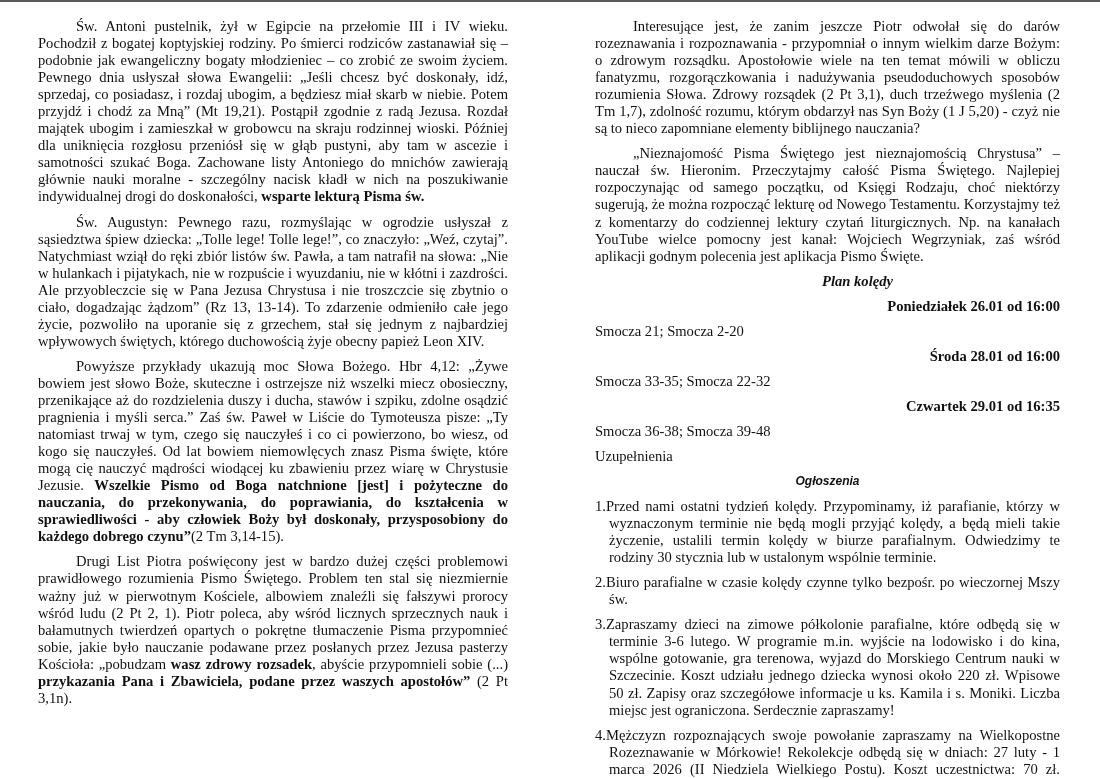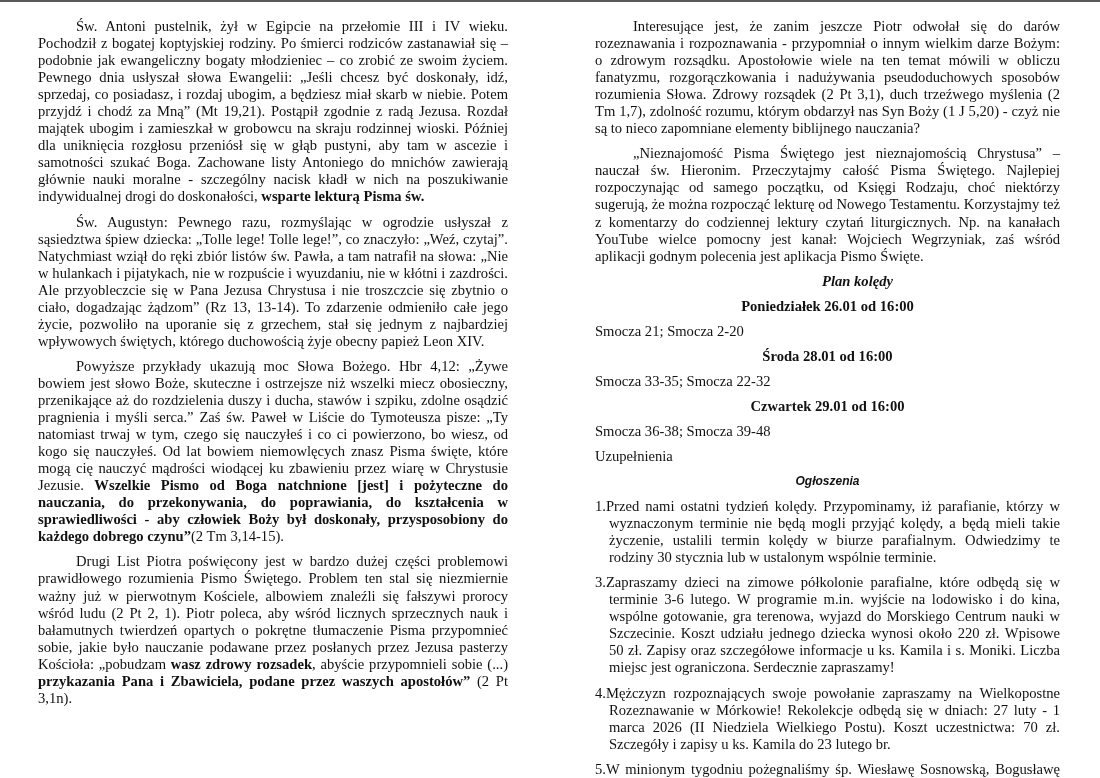--- a/index.html
+++ b/index.html
@@ -10,21 +10,21 @@
     font-family: "Liberation Serif", serif;
     font-size: 14.6px; line-height: 17.05px; color: #111;
     text-align: justify;
   }
   .col-left { left: 30px; width: 486px; }
   .col-right { left: 587px; width: 481px; }
   .col p { margin: 8px; }
   .indent { text-indent: 38px; }
   b { font-weight: bold; }
   .heading-italic { text-align: center; font-style: italic; font-weight: bold; padding-left: 60px; }
-  .schedule-day { font-weight: bold; text-align: center; }
+  .schedule-day { font-weight: bold; text-align: right; }
   .schedule-streets { text-align: left; }
   .heading-sans {
     text-align: center; font-family: "Liberation Sans", sans-serif;
     font-style: italic; font-weight: bold; font-size: 12px; line-height: 17px; margin-top: 2px;
   }
   .ann { padding-left: 14px; text-indent: -14px; }
 </style>
 </head>
 <body>
 
@@ -40,25 +40,26 @@
 <div class="col col-right">
   <p class="indent"><span>Interesujące jest, że zanim jeszcze Piotr odwołał się do darów rozeznawania i rozpoznawania - przypomniał o innym wielkim darze Bożym: o zdrowym rozsądku. Apostołowie wiele na ten temat mówili w obliczu fanatyzmu, rozgorączkowania i nadużywania pseudoduchowych sposobów rozumienia Słowa. Zdrowy rozsądek (2 Pt 3,1), duch trzeźwego myślenia (2 Tm 1,7), zdolność rozumu, którym obdarzył nas Syn Boży (1 J 5,20) - czyż nie są to nieco zapomniane elementy biblijnego nauczania?</span></p>
   <p class="indent"><span>„Nieznajomość Pisma Świętego jest nieznajomością Chrystusa” – nauczał św. Hieronim. Przeczytajmy całość Pisma Świętego. Najlepiej rozpoczynając od samego początku, od Księgi Rodzaju, choć niektórzy sugerują, że można rozpocząć lekturę od Nowego Testamentu. Korzystajmy też z komentarzy do codziennej lektury czytań liturgicznych. Np. na kanałach YouTube wielce pomocny jest kanał: Wojciech Wegrzyniak, zaś wśród aplikacji godnym polecenia jest aplikacja Pismo Święte.</span></p>
 
   <p class="heading-italic">Plan kolędy</p>
   <div>
     <p class="schedule-day">Poniedziałek 26.01 od 16:00</p>
     <p class="schedule-streets">Smocza 21; Smocza 2-20</p>
     <p class="schedule-day">Środa 28.01 od 16:00</p>
     <p class="schedule-streets">Smocza 33-35; Smocza 22-32</p>
-    <p class="schedule-day">Czwartek 29.01 od 16:00</p>
+    <p class="schedule-day">Czwartek 29.01 od 16:35</p>
     <p class="schedule-streets">Smocza 36-38; Smocza 39-48</p>
     <p class="schedule-streets">Uzupełnienia</p>
   </div>
 
   <p class="heading-sans">Ogłoszenia</p>
   <div>
     <p class="ann">1.Przed nami ostatni tydzień kolędy. Przypominamy, iż parafianie, którzy w wyznaczonym terminie nie będą mogli przyjąć kolędy, a będą mieli takie życzenie, ustalili termin kolędy w biurze parafialnym. Odwiedzimy te rodziny 30 stycznia lub w ustalonym wspólnie terminie.</p>
+    <p class="ann">2.Biuro parafialne w czasie kolędy czynne tylko bezpośr. po wieczornej Mszy św.</p>
     <p class="ann">3.Zapraszamy dzieci na zimowe półkolonie parafialne, które odbędą się w terminie 3-6 lutego. W programie m.in. wyjście na lodowisko i do kina, wspólne gotowanie, gra terenowa, wyjazd do Morskiego Centrum nauki w Szczecinie. Koszt udziału jednego dziecka wynosi około 220 zł. Wpisowe 50 zł. Zapisy oraz szczegółowe informacje u ks. Kamila i s. Moniki. Liczba miejsc jest ograniczona. Serdecznie zapraszamy!</p>
     <p class="ann">4.Mężczyzn rozpoznających swoje powołanie zapraszamy na Wielkopostne Rozeznawanie w Mórkowie! Rekolekcje odbędą się w dniach: 27 luty - 1 marca 2026 (II Niedziela Wielkiego Postu). Koszt uczestnictwa: 70 zł. Szczegóły i zapisy u ks. Kamila do 23 lutego br.</p>
     <p class="ann">5.W minionym tygodniu pożegnaliśmy śp. Wiesławę Sosnowską, Bogusławę Wolską. Wieczny odpoczynek, racz im dać, Panie…</p>
   </div>
 </div>
 
 </body></html>

